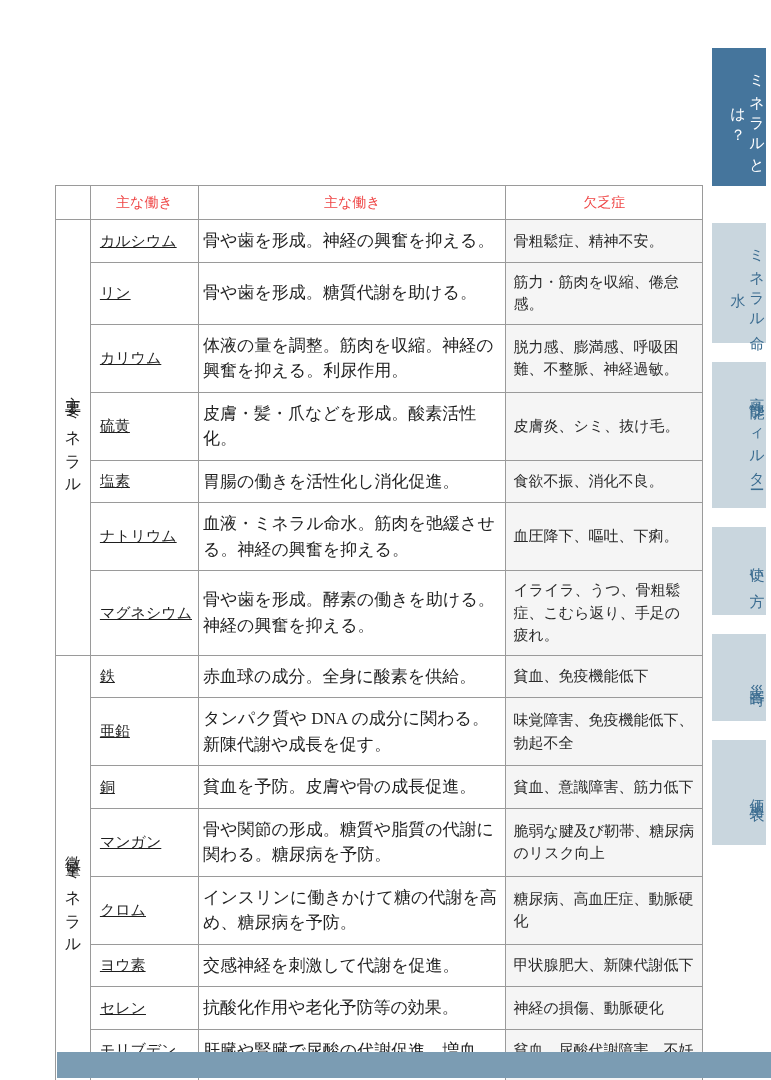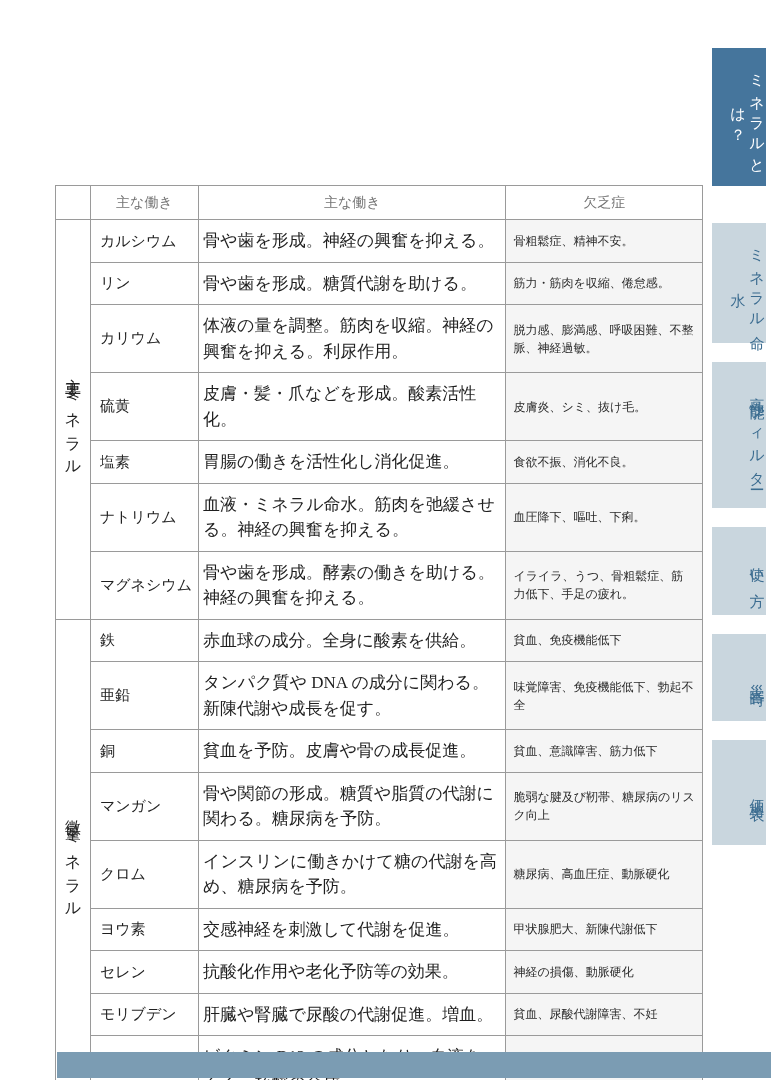--- a/index.html
+++ b/index.html
@@ -34,21 +34,21 @@
     font-size: 16px;
     line-height: 1.5;
   }
   .mineral-table td, .mineral-table th {
     border: 1px solid #9a9a9a;
     vertical-align: middle;
   }
   .mineral-table th {
     font-size: 14px;
     font-weight: normal;
-    color: #737373;
+    color: #ef4444;
     text-align: center;
     padding: 6px 4px;
     background: #ffffff;
   }
   .col-group    { width: 35px; }
   .col-mineral  { width: 105px; }
   .col-function { width: 310px; }
   .col-def      { width: 198px; }
   .group-cell {
     writing-mode: vertical-rl;
@@ -58,28 +58,29 @@
     letter-spacing: 6px;
     color: #222222;
     padding: 10px 0;
     background: #ffffff;
   }
   .mineral-cell {
     font-size: 15px;
     padding: 8px 6px 8px 9px;
     background: #ffffff;
     white-space: nowrap;
+    text-decoration: underline;
   }
   .function-cell {
     font-size: 17px;
     padding: 8px 4px;
     background: #ffffff;
   }
   .def-cell {
-    font-size: 12px;
+    font-size: 15px;
     padding: 8px 7px;
     background: #f5f5f5;
     color: #2a2a2a;
   }
   
   .sidebar {
     position: absolute;
     top: 48px;
     right: 5px;
     width: 54px;
@@ -162,21 +163,21 @@
           <td class="def-cell">食欲不振、消化不良。</td>
         </tr>
         <tr>
           <td class="mineral-cell">ナトリウム</td>
           <td class="function-cell">血液・ミネラル命水。筋肉を弛緩させる。神経の興奮を抑える。</td>
           <td class="def-cell">血圧降下、嘔吐、下痢。</td>
         </tr>
         <tr>
           <td class="mineral-cell">マグネシウム</td>
           <td class="function-cell">骨や歯を形成。酵素の働きを助ける。神経の興奮を抑える。</td>
-          <td class="def-cell">イライラ、うつ、骨粗鬆症、筋力低下、手足の疲れ。</td>
+          <td class="def-cell">イライラ、うつ、骨粗鬆症、こむら返り、手足の疲れ。</td>
         </tr>
         <tr>
           <td class="group-cell" rowspan="9">微量ミネラル</td>
           <td class="mineral-cell">鉄</td>
           <td class="function-cell">赤血球の成分。全身に酸素を供給。</td>
           <td class="def-cell">貧血、免疫機能低下</td>
         </tr>
         <tr>
           <td class="mineral-cell">亜鉛</td>
           <td class="function-cell">タンパク質や DNA の成分に関わる。新陳代謝や成長を促す。</td>

